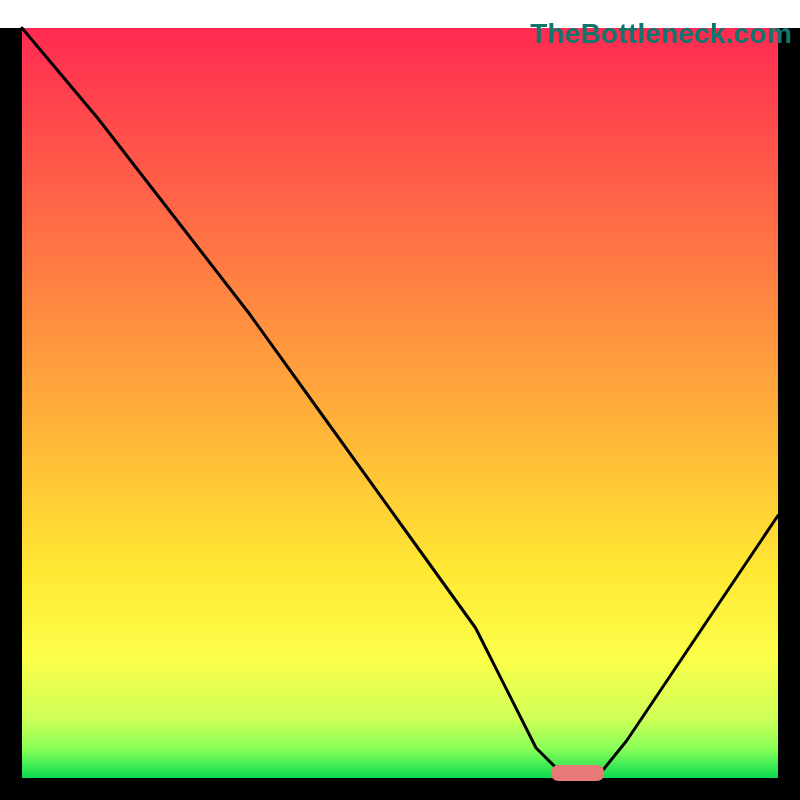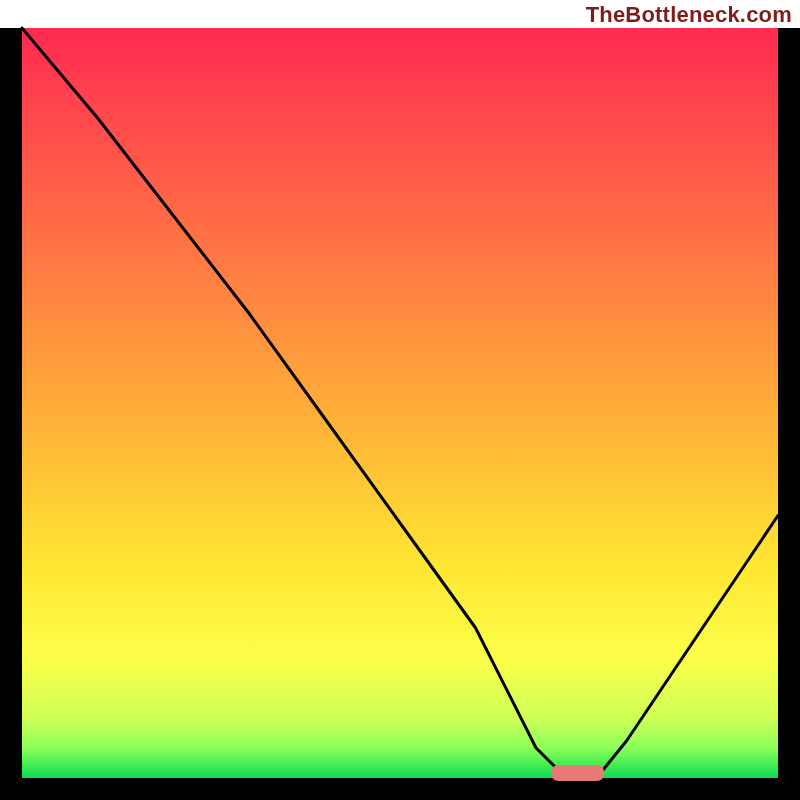--- a/index.html
+++ b/index.html
@@ -1,17 +1,17 @@
 <!DOCTYPE html>
 <html><head>
 <meta charset="utf-8">
 <style>
   html,body{margin:0;padding:0;width:800px;height:800px;background:#fff;font-family:Arial,Helvetica,sans-serif}
   .wrap{position:relative;width:800px;height:800px}
-  .attribution{position:absolute;top:2px;right:8px;font-size:22px;font-weight:600;color:#7f1d1d;letter-spacing:.2px}
+  .attribution{position:absolute;top:18px;right:8px;font-size:28px;font-weight:600;color:#0f766e;letter-spacing:.2px}
   svg{display:block}
 </style>
 </head>
 <body>
 <div class="wrap">
   <div class="attribution">TheBottleneck.com</div>
   <svg width="800" height="800" viewBox="0 0 800 800">
     <defs>
 
       <linearGradient id="bg" x1="0" y1="0" x2="0" y2="1">

